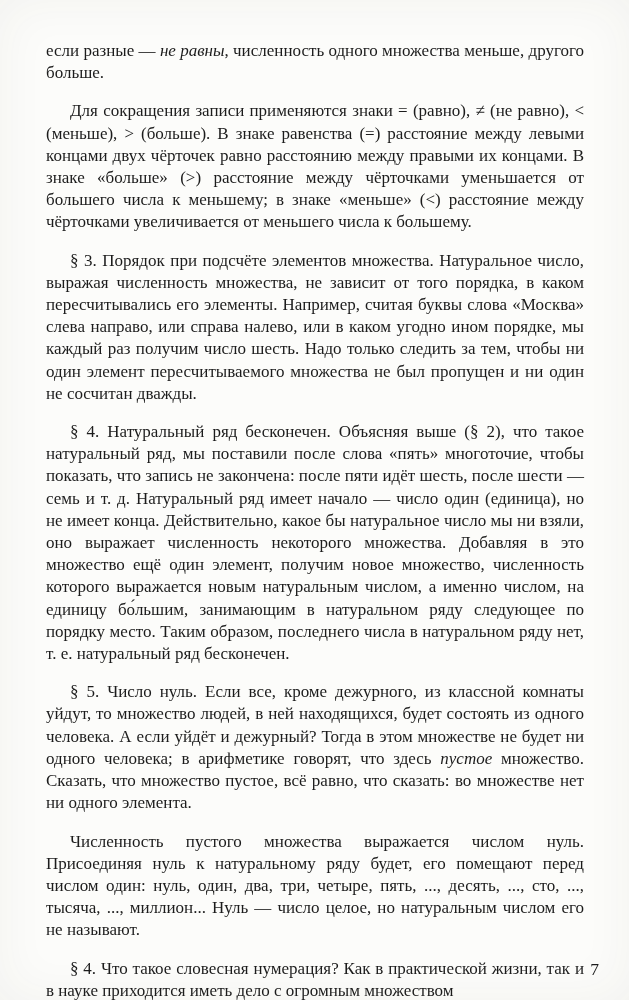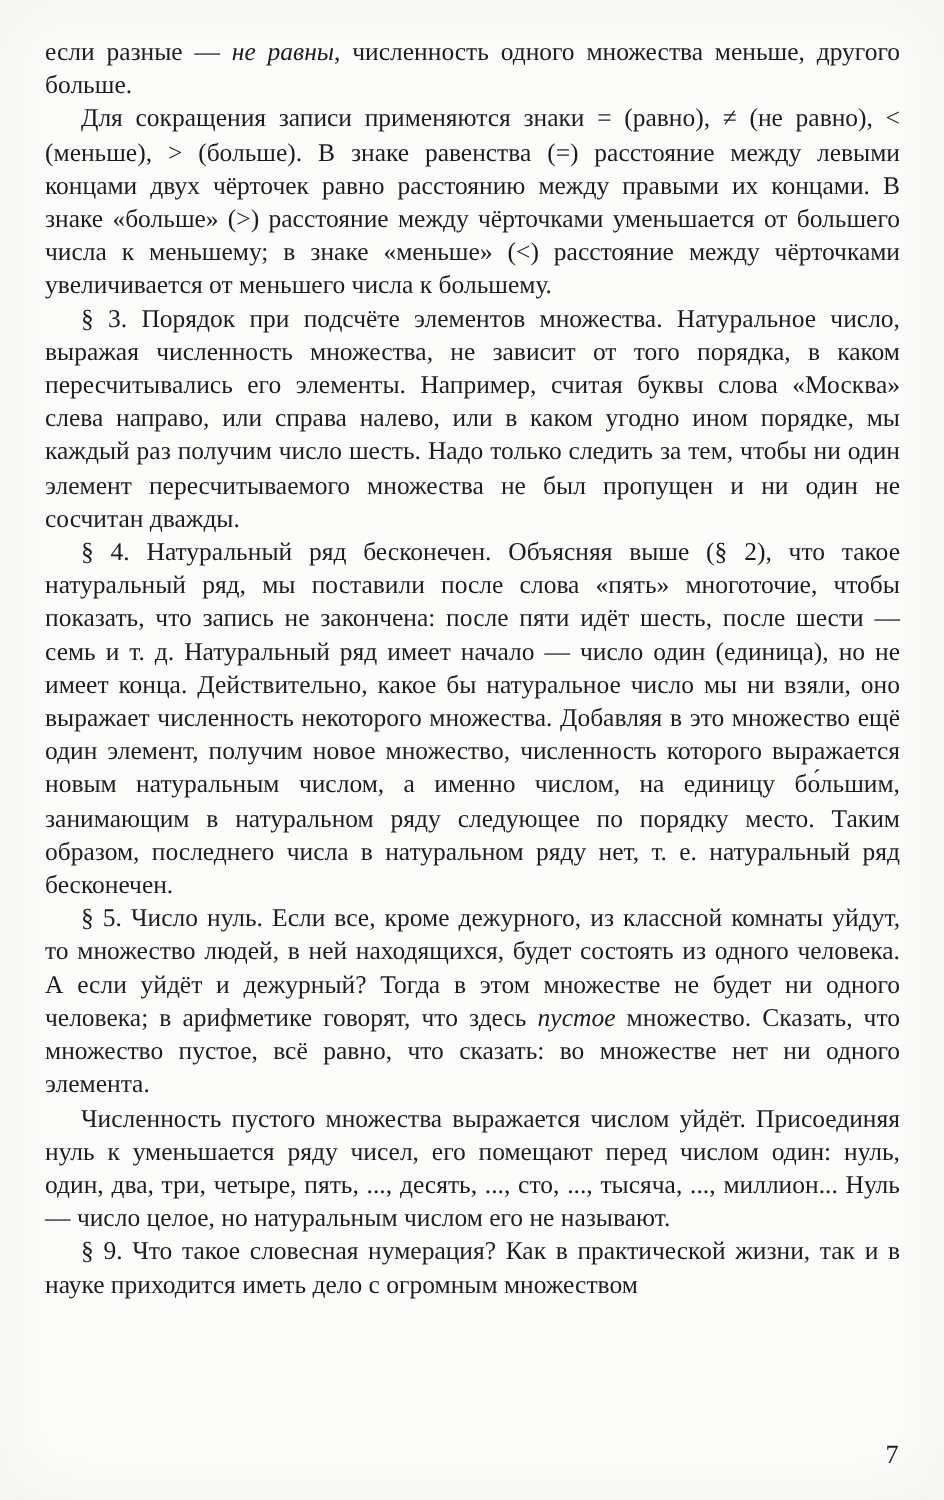--- a/index.html
+++ b/index.html
@@ -25,21 +25,21 @@
     left: 30px;
     top: 24px;
     width: 570px;
     font-size: 17px;
     line-height: 22.2px;
     text-align: justify;
     hyphens: auto;
     -webkit-hyphens: auto;
   }
   p.para {
-    margin: 0;
+    margin: 16px;
     padding: 0;
     text-indent: 24px;
   }
   p.para.no-indent {
     text-indent: 0;
   }
   .seg { }
   .b { font-weight: normal; }
   .i { font-style: italic; }
   .page-number {
@@ -60,20 +60,20 @@
     <p class="para no-indent"><span class="seg">если разные — </span><span class="seg i">не равны</span><span class="seg">, численность одного множества меньше, другого больше.</span></p>
 
     <p class="para"><span class="seg">Для сокращения записи применяются знаки = (равно), ≠ (не равно), &lt; (меньше), &gt; (больше). В знаке равенства (=) расстояние между левыми концами двух чёрточек равно расстоянию между правыми их концами. В знаке «больше» (&gt;) расстояние между чёрточками уменьшается от большего числа к меньшему; в знаке «меньше» (&lt;) расстояние между чёрточками увеличивается от меньшего числа к большему.</span></p>
 
     <p class="para"><span class="seg b">§ 3. Порядок при подсчёте элементов множества.</span><span class="seg"> Натуральное число, выражая численность множества, не зависит от того порядка, в каком пересчитывались его элементы. Например, считая буквы слова «Москва» слева направо, или справа налево, или в каком угодно ином порядке, мы каждый раз получим число шесть. </span><span class="seg b">Надо только следить за тем, чтобы ни один элемент пересчитываемого множества не был пропущен и ни один не сосчитан дважды.</span></p>
 
     <p class="para"><span class="seg b">§ 4. Натуральный ряд бесконечен.</span><span class="seg"> Объясняя выше (§ 2), что такое натуральный ряд, мы поставили после слова «пять» многоточие, чтобы показать, что запись не закончена: после пяти идёт шесть, после шести — семь и т. д. </span><span class="seg b">Натуральный ряд имеет начало — число один (единица), но не имеет конца.</span><span class="seg"> Действительно, какое бы натуральное число мы ни взяли, оно выражает численность некоторого множества. Добавляя в это множество ещё один элемент, получим новое множество, численность которого выражается новым натуральным числом, а именно числом, на единицу бо́льшим, занимающим в натуральном ряду следующее по порядку место. Таким образом, последнего числа в натуральном ряду нет, т. е. натуральный ряд бесконечен.</span></p>
 
     <p class="para"><span class="seg b">§ 5. Число нуль.</span><span class="seg"> Если все, кроме дежурного, из классной комнаты уйдут, то множество людей, в ней находящихся, будет состоять из одного человека. А если уйдёт и дежурный? Тогда в этом множестве не будет ни одного человека; в арифметике говорят, что здесь </span><span class="seg i">пустое</span><span class="seg"> множество. Сказать, что множество пустое, всё равно, что сказать: во множестве нет ни одного элемента.</span></p>
 
-    <p class="para"><span class="seg b">Численность пустого множества выражается числом уйдёт.</span><span class="seg"> Присоединяя нуль к уменьшается ряду чисел, его помещают перед числом один: нуль, один, два, три, четыре, пять, ..., десять, ..., сто, ..., тысяча, ..., миллион... Нуль — число целое, но натуральным числом его не называют.</span></p>
+    <p class="para"><span class="seg b">Численность пустого множества выражается числом нуль.</span><span class="seg"> Присоединяя нуль к натуральному ряду будет, его помещают перед числом один: нуль, один, два, три, четыре, пять, ..., десять, ..., сто, ..., тысяча, ..., миллион... Нуль — число целое, но натуральным числом его не называют.</span></p>
 
-    <p class="para"><span class="seg b">§ 9. Что такое словесная нумерация?</span><span class="seg"> Как в практической жизни, так и в науке приходится иметь дело с огромным множеством</span></p>
+    <p class="para"><span class="seg b">§ 4. Что такое словесная нумерация?</span><span class="seg"> Как в практической жизни, так и в науке приходится иметь дело с огромным множеством</span></p>
 
   </div>
 
   <div class="page-number">7</div>
 </div>
 
 </body></html>

